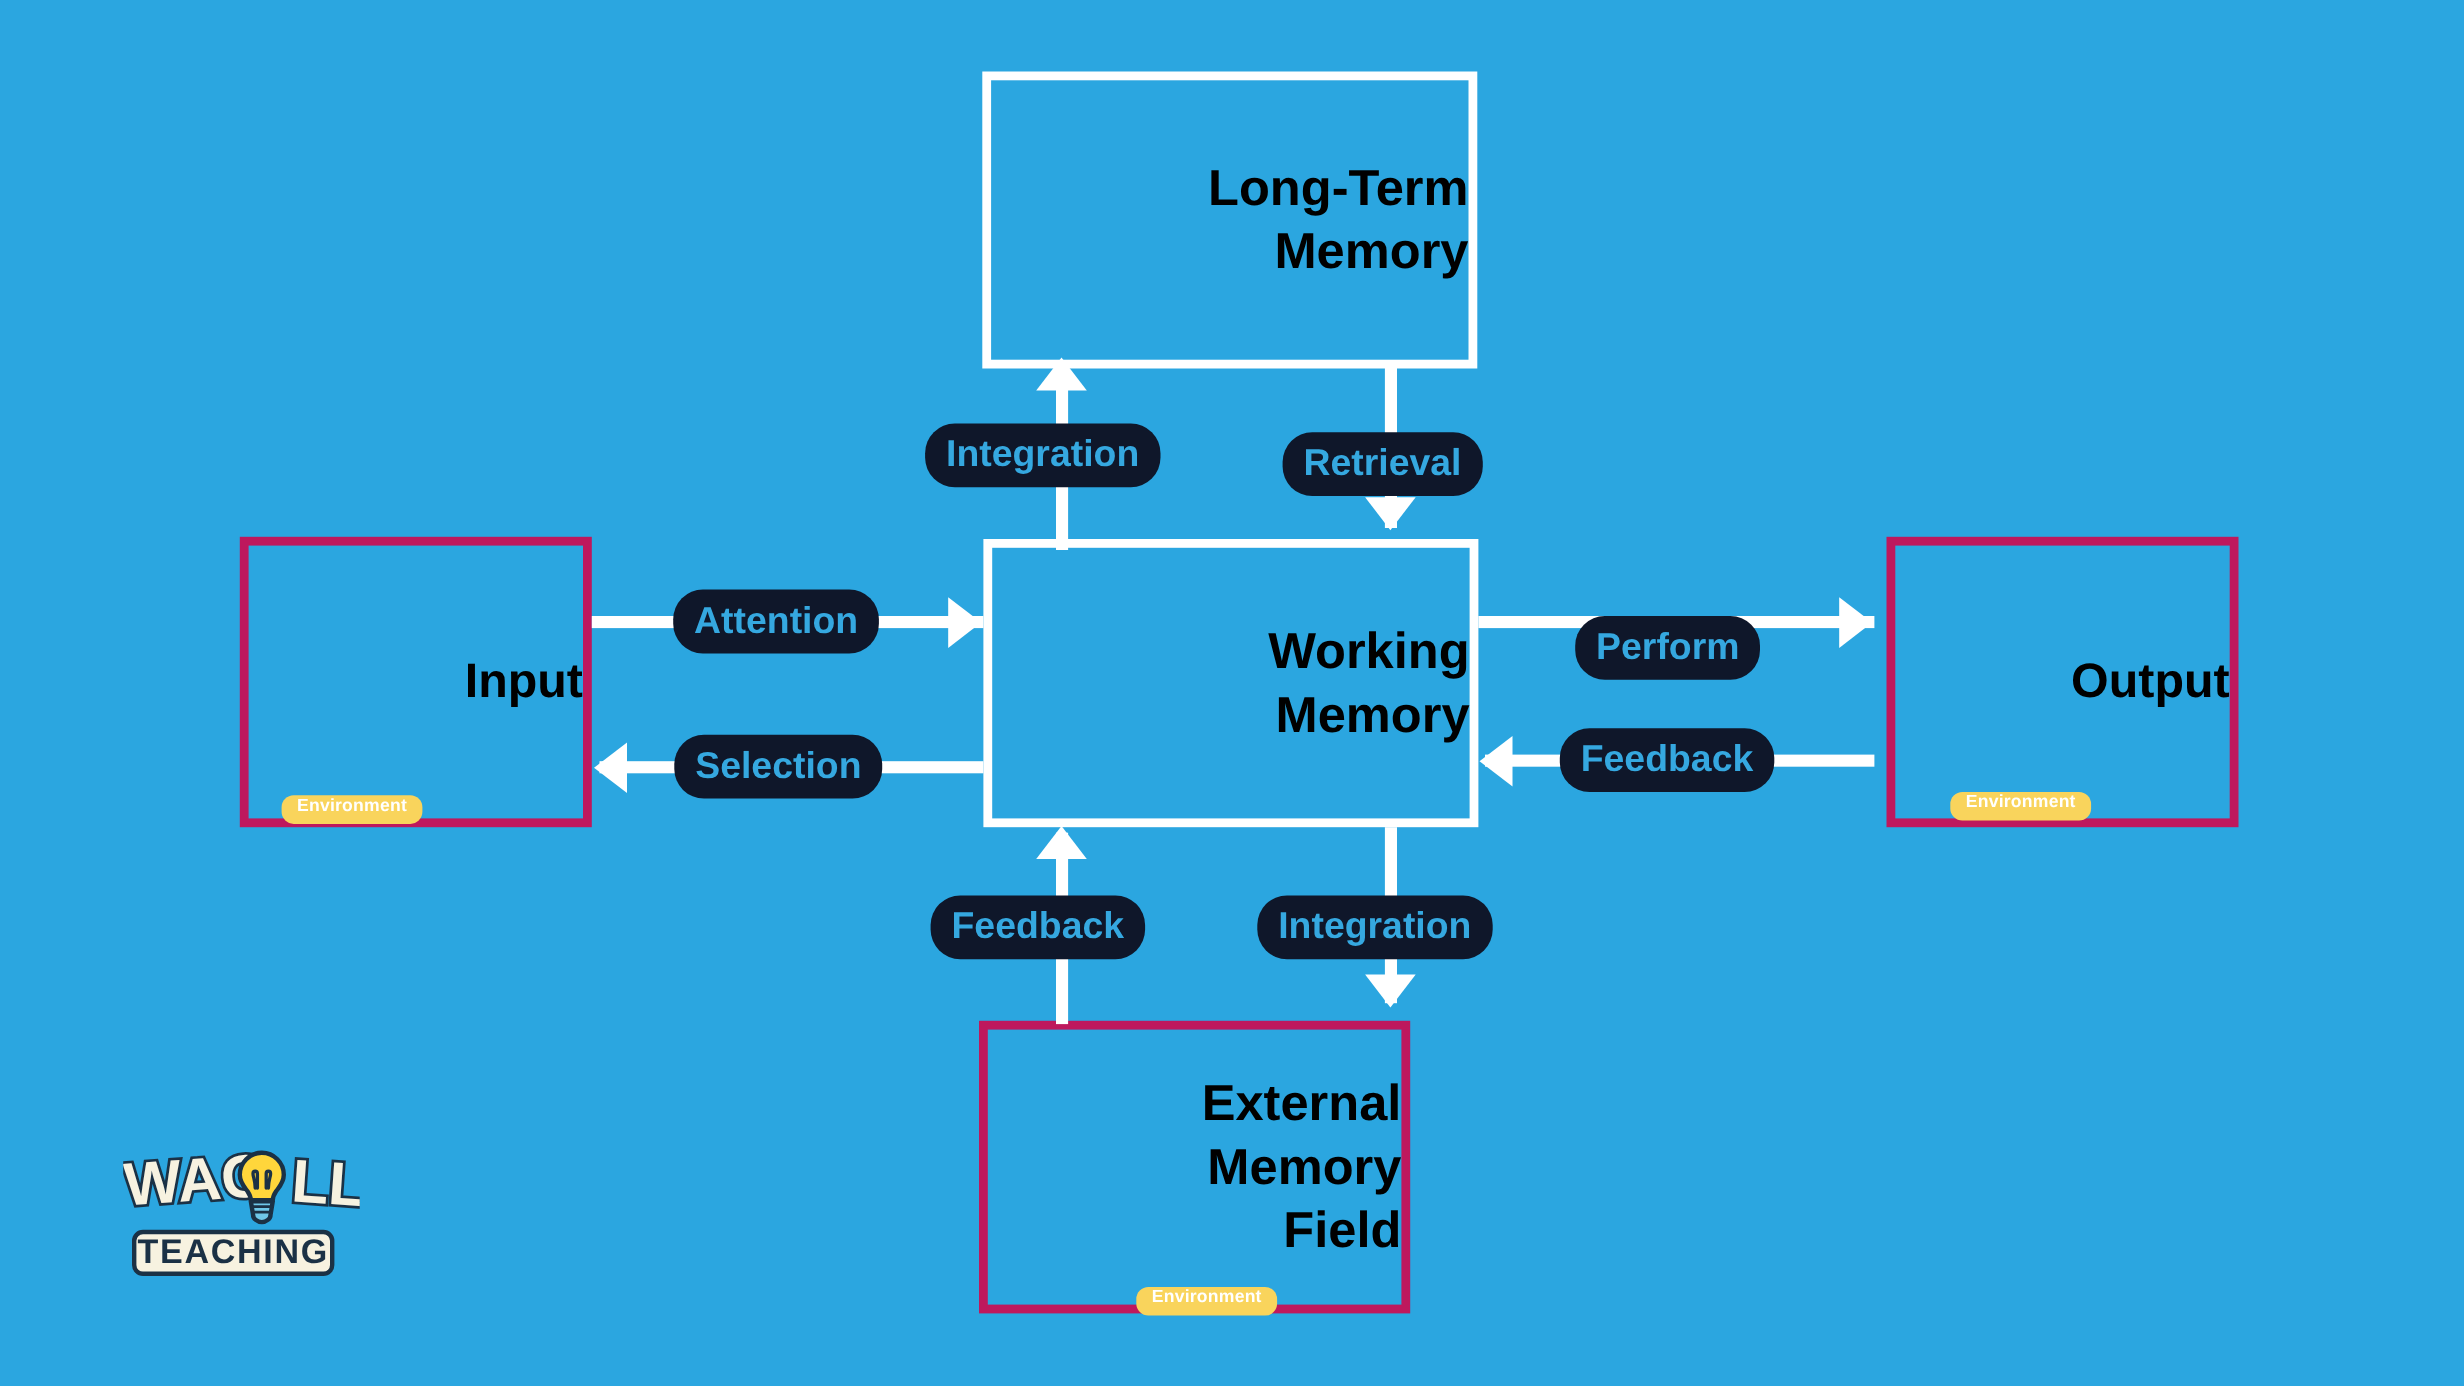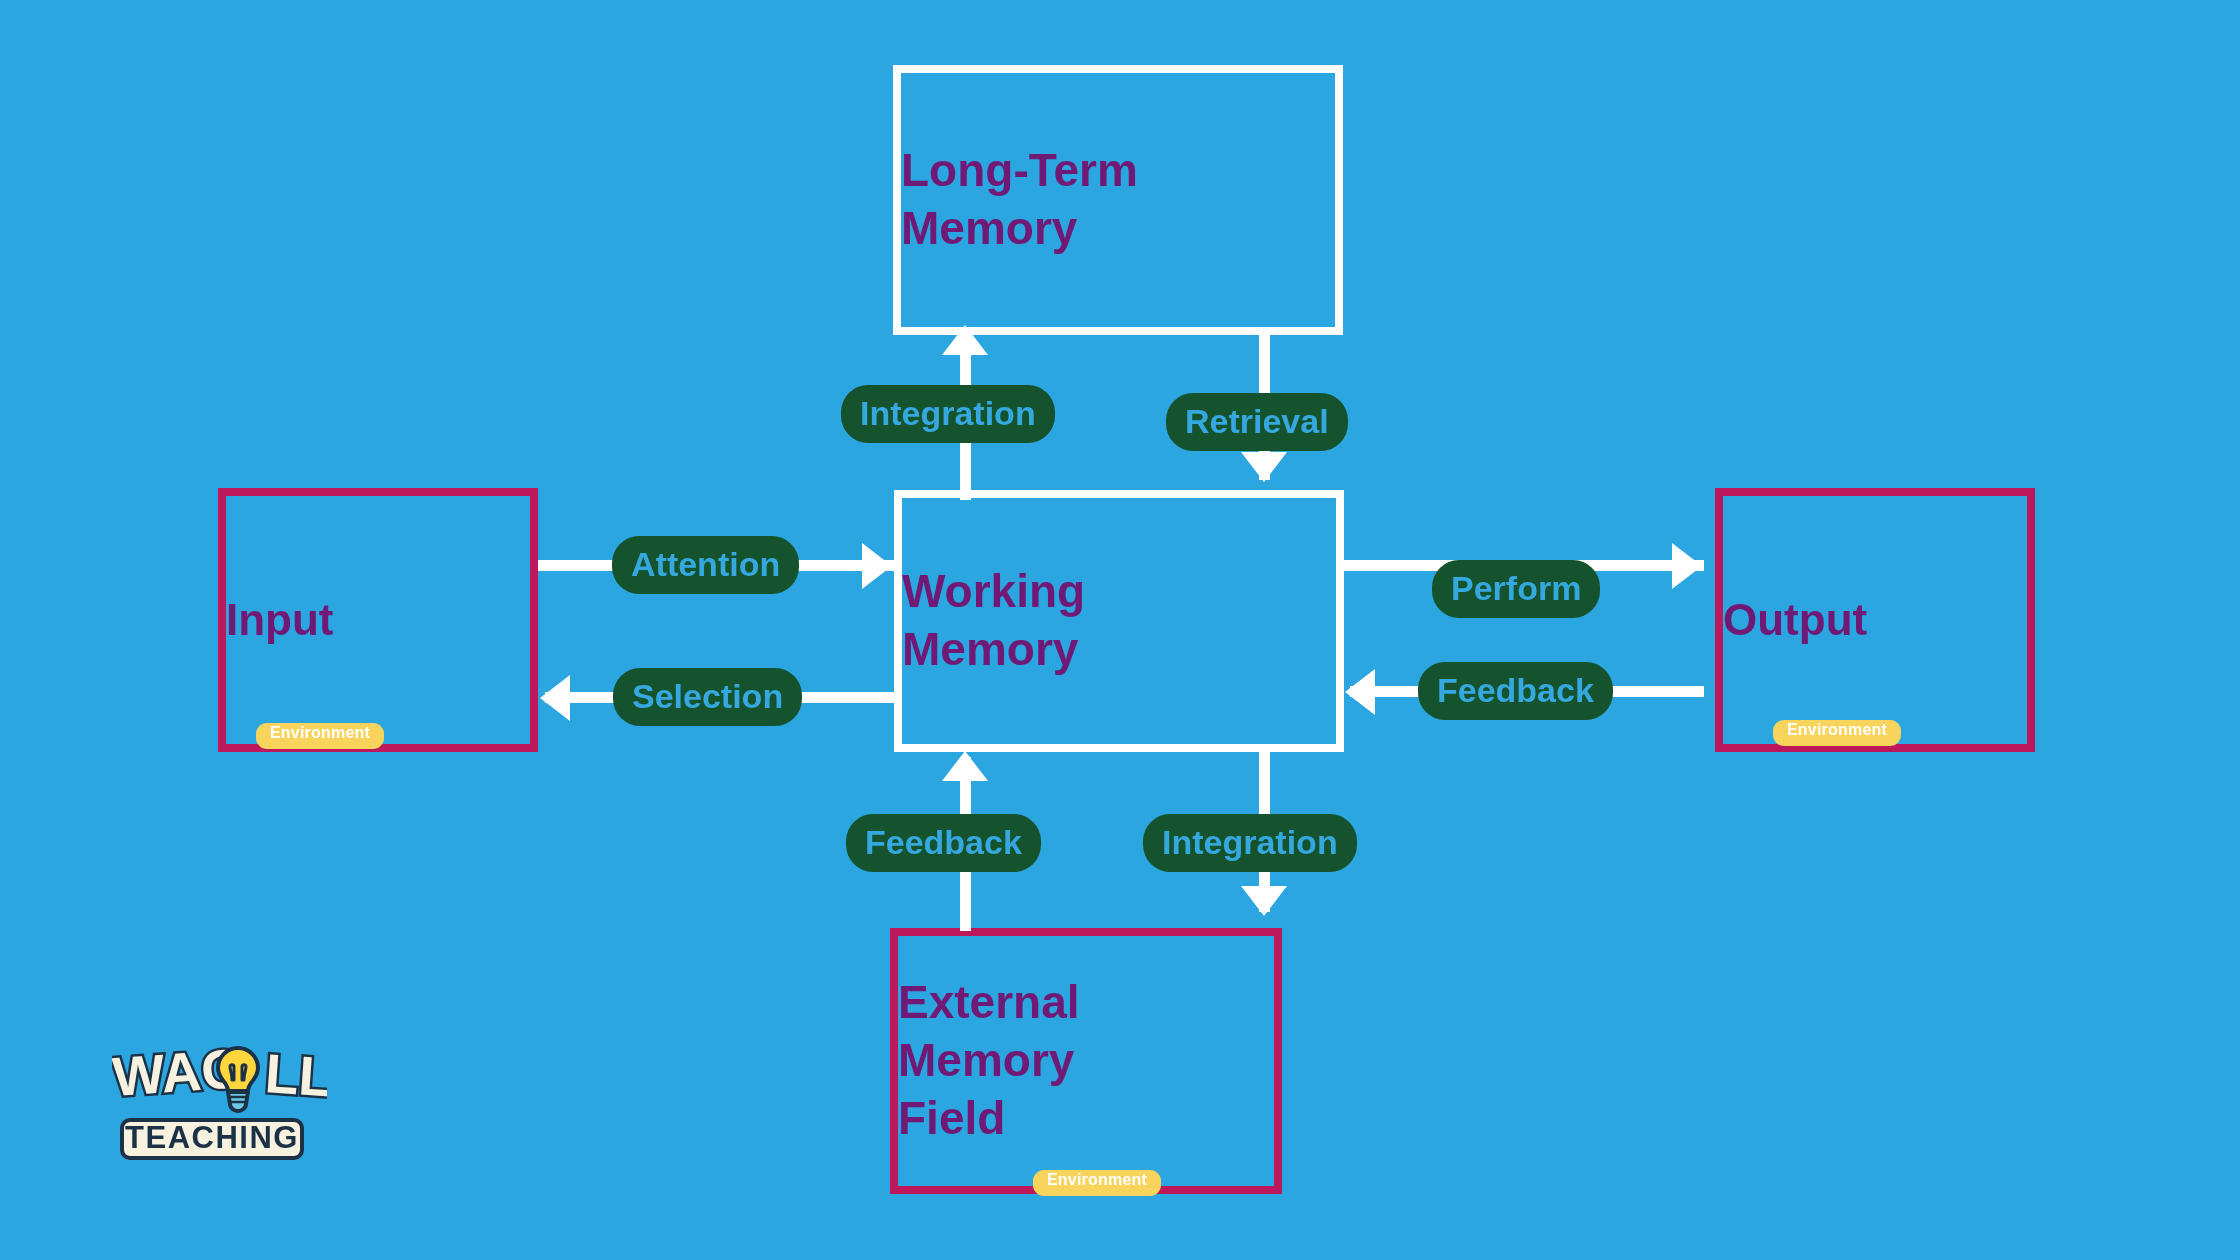--- a/index.html
+++ b/index.html
@@ -13,22 +13,22 @@
   }
   #stage{position:absolute;left:0;top:0;width:2240px;height:1260px;}
 
   
   .node{
     position:absolute;
     box-sizing:border-box;
     display:flex;
     align-items:center;
     justify-content:center;
-    text-align:left;
-    color:#701a75;
+    text-align:right;
+    color:#000000;
     font-weight:700;
     line-height:1.26;
   }
   .node.white{border:8px solid #ffffff;}
   .node.yellow{border:8px solid #be185d;}
 
   #ltm{left:893px;top:65px;width:450px;height:270px;font-size:46px;}
   #wm {left:894px;top:490px;width:450px;height:262px;font-size:46px;}
   #input{left:218px;top:488px;width:320px;height:264px;font-size:44px;}
   #output{left:1702px;top:488px;width:320px;height:264px;font-size:44px;margin-left:13px;}
@@ -56,21 +56,21 @@
 
   .arrow{position:absolute;width:0;height:0;}
   .arrow.right{border-top:23px solid transparent;border-bottom:23px solid transparent;border-left:30px solid #ffffff;}
   .arrow.left {border-top:23px solid transparent;border-bottom:23px solid transparent;border-right:30px solid #ffffff;}
   .arrow.up   {border-left:23px solid transparent;border-right:23px solid transparent;border-bottom:30px solid #ffffff;}
   .arrow.down {border-left:23px solid transparent;border-right:23px solid transparent;border-top:30px solid #ffffff;}
 
   
   .pill{
     position:absolute;
-    background:#14532d;
+    background:#0f172a;
     color:#35A8E0;
     font-weight:700;
     font-size:34px;
     border-radius:27px;
     padding:11px 19px 13px 19px;
     white-space:nowrap;
     line-height:1;
   }
 
   

